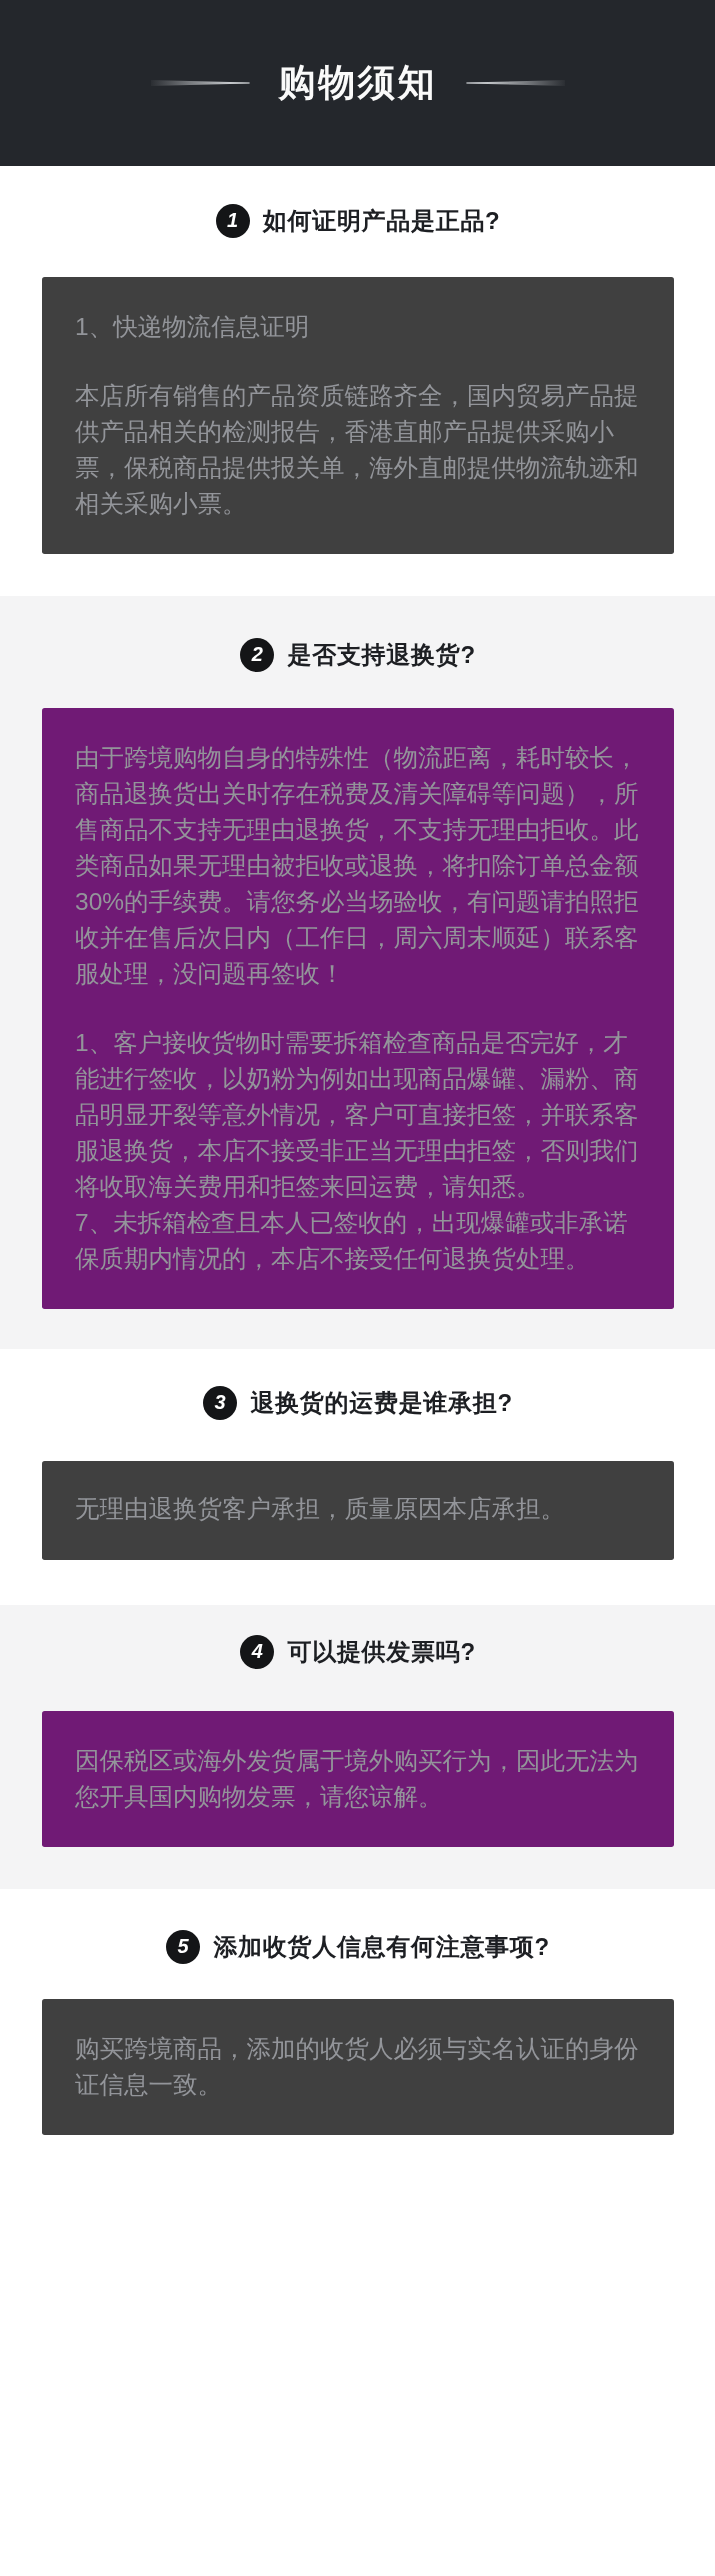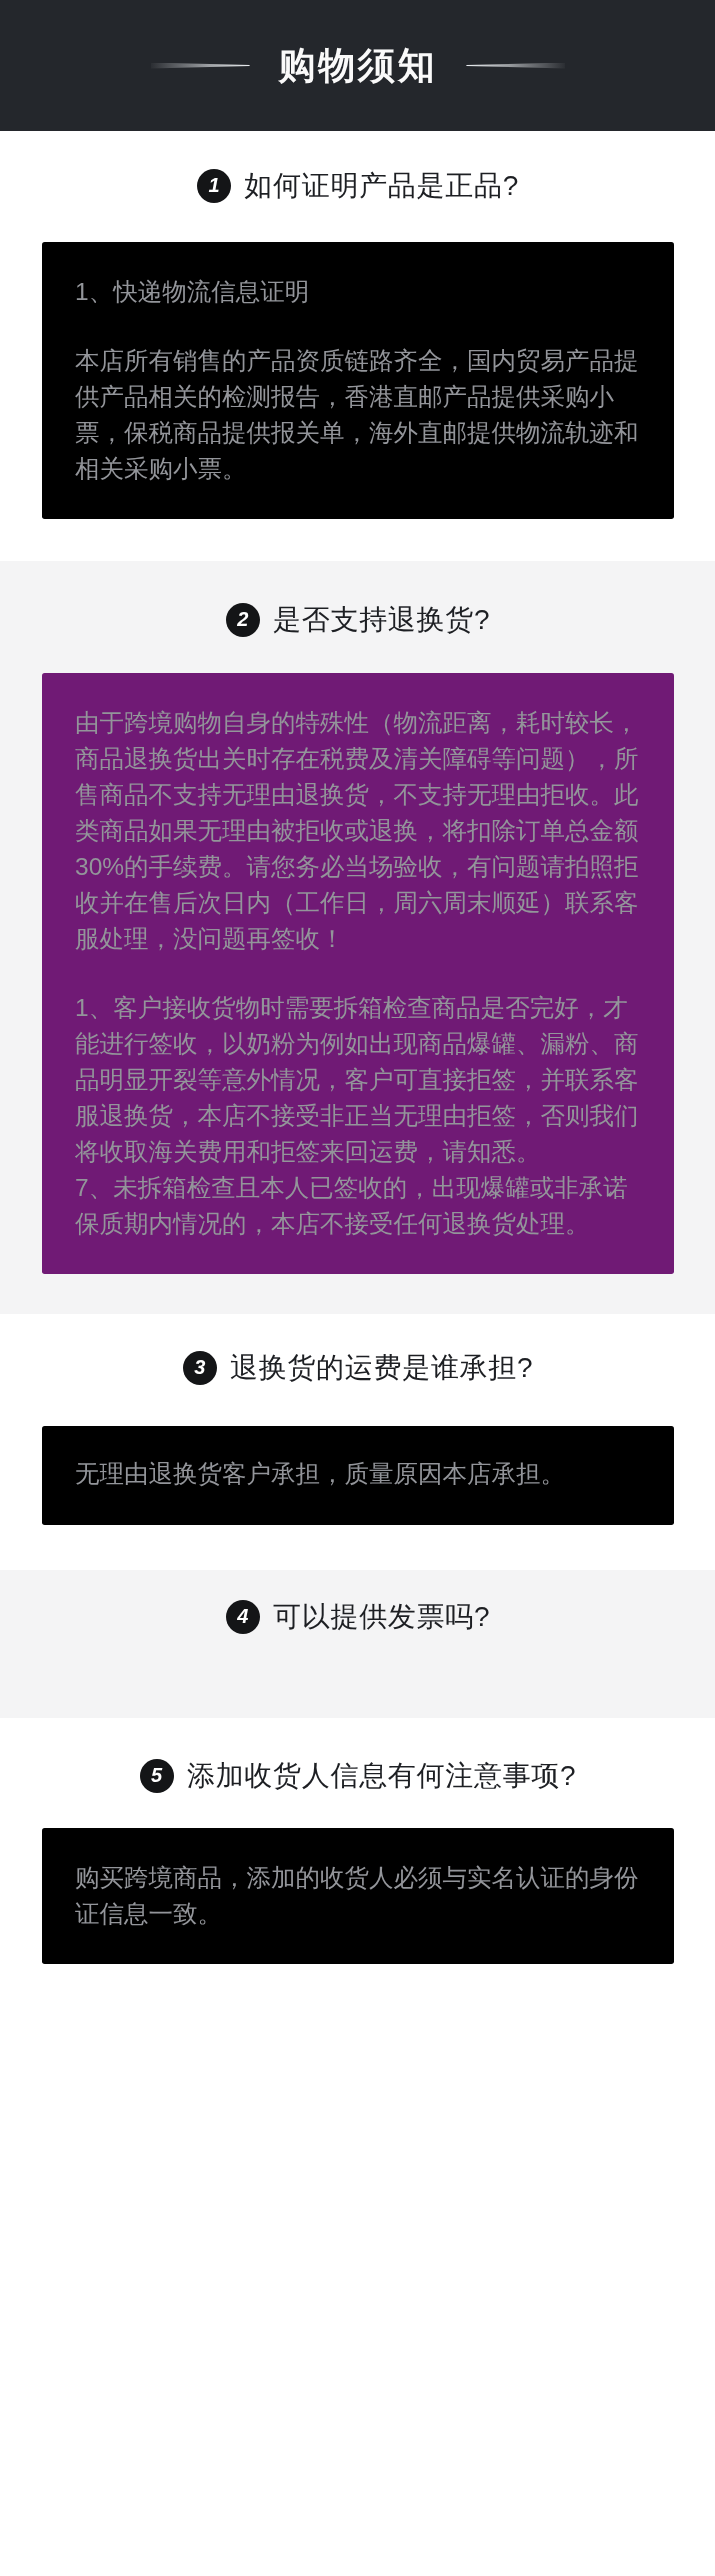--- a/index.html
+++ b/index.html
@@ -6,21 +6,21 @@
   html,body { margin:0; padding:0; background:#ffffff; }
   body {
     width:716px;
     font-family:"Liberation Sans","DejaVu Sans",sans-serif;
     -webkit-font-smoothing:antialiased;
   }
   .page { width:716px; overflow:hidden; }
 
   
   .hero {
-    height:131px;
+    height:166px;
     background:#24272c;
     display:flex;
     align-items:center;
     justify-content:center;
     gap:29px;
   }
   .hero-title {
     margin:0;
     color:#fafafa;
     font-size:37px;
@@ -58,35 +58,35 @@
     display:flex;
     align-items:center;
     justify-content:center;
     flex:0 0 auto;
     line-height:1;
     padding-bottom:1.3px;
     box-sizing:border-box;
   }
   .sec-heading {
     margin:0;
-    font-size:28px;
+    font-size:24px;
     line-height:44px;
-    font-weight:normal;
+    font-weight:bold;
     color:#1d1f23;
     letter-spacing:0.7px;
     white-space:nowrap;
   }
 
   
   .box {
     margin:0 42px;
     border-radius:2.7px;
     padding:32px 33px;
   }
-  .box-gray  { background:#000000; }
+  .box-gray  { background:#404040; }
   .box-white { background:#701a75; }
   .box-single { padding:30px 33px 33px; }
   .box p {
     margin:0;
     font-size:24.5px;
     line-height:36px;
     color:#93959a;
     text-align:left;
   }
   .gap-top { margin-top:33px !important; }
@@ -144,20 +144,23 @@
     <div class="box box-gray box-single">
       <p>无理由退换货客户承担，质量原因本店承担。</p>
     </div>
   </section>
 
   <section class="sec sec-gray sec-4">
     <div class="sec-head">
       <span class="badge">4</span>
       <h2 class="sec-heading">可以提供发票吗?</h2>
     </div>
+    <div class="box box-white">
+      <p>因保税区或海外发货属于境外购买行为，因此无法为您开具国内购物发票，请您谅解。</p>
+    </div>
   </section>
 
   <section class="sec sec-5">
     <div class="sec-head">
       <span class="badge">5</span>
       <h2 class="sec-heading">添加收货人信息有何注意事项?</h2>
     </div>
     <div class="box box-gray">
       <p>购买跨境商品，添加的收货人必须与实名认证的身份证信息一致。</p>
     </div>

